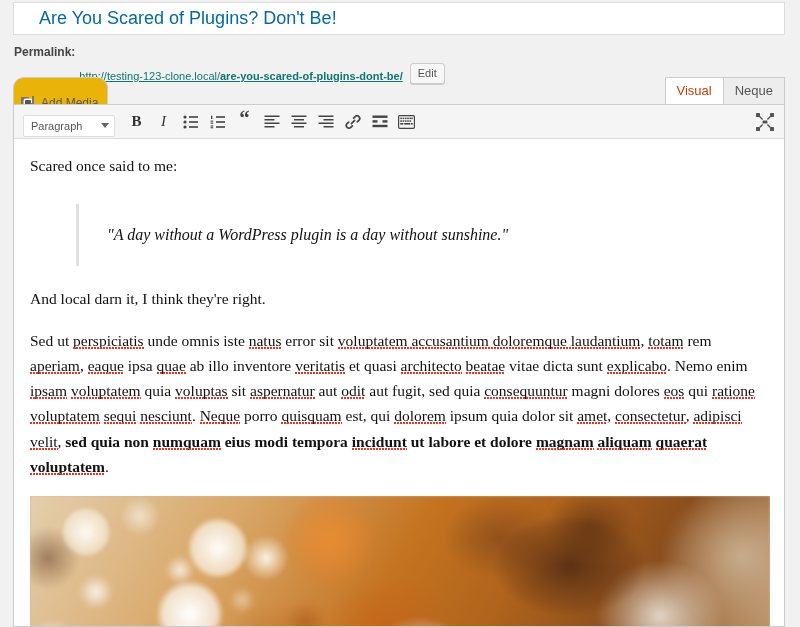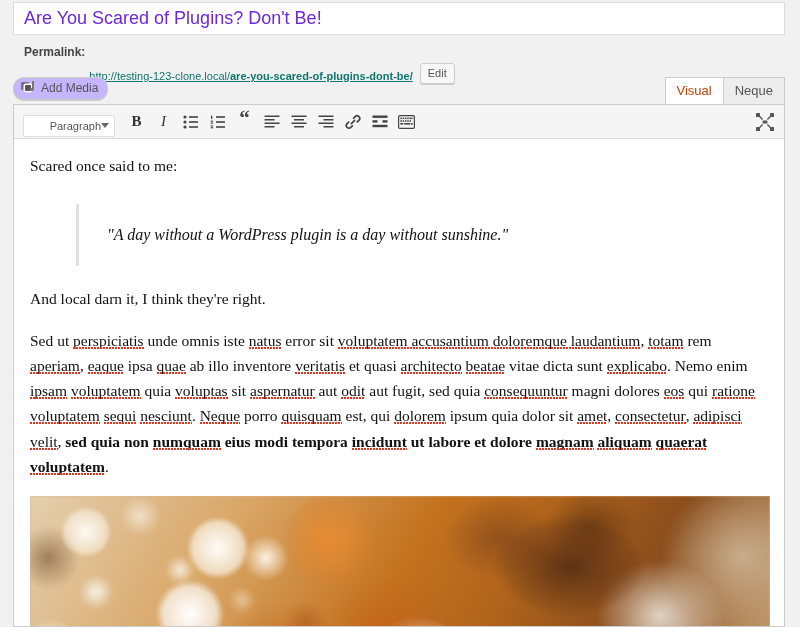--- a/index.html
+++ b/index.html
@@ -32,33 +32,33 @@
     height: 33px;
     background: #fff;
     border: 1px solid #ddd;
     box-sizing: border-box;
   }
   .title-input {
     width: 100%;
     height: 100%;
     border: 0;
     outline: 0;
-    padding: 0 10px;
+    padding: 0 25px;
     box-sizing: border-box;
     font-family: "Liberation Sans", sans-serif;
     font-size: 18px;
-    color: #6d28d9;
+    color: #0369a1;
     background: transparent;
     line-height: 31px;
   }
 
   
   .permalink-row {
     position: absolute;
-    left: 24px;
+    left: 14px;
     top: 41px;
     width: 760px;
     height: 22px;
     display: flex;
     align-items: center;
     font-size: 12px;
     color: #444;
   }
   .permalink-label {
     font-weight: bold;
@@ -96,24 +96,24 @@
     position: absolute;
     left: 13px;
     top: 77px;
     width: 772px;
     height: 27px;
   }
   .add-media {
     display: inline-flex;
     align-items: center;
     gap: 5px;
-    background: #c4b5fd;
+    background: #eab308;
     border: 1px solid #ccc;
     border-radius: 11px;
-    padding: 3px 9px 4px 7px;
+    padding: 18px 9px 4px 7px;
     color: #555;
     font-size: 12px;
     cursor: pointer;
     box-shadow: 0 1px 0 #ccc;
     font-family: "Liberation Sans", sans-serif;
   }
   .mediaicon {
     position: relative;
     width: 15px;
     height: 14px;
@@ -183,21 +183,21 @@
   }
 
   .fmt-select {
     width: 92px;
     height: 22px;
     border: 1px solid #ddd;
     background: #fff;
     border-radius: 2px;
     display: flex;
     align-items: center;
-    justify-content: flex-end;
+    justify-content: space-between;
     padding: 0 5px 0 7px;
     font-size: 11px;
     color: #555;
     margin: 8px 8px 0 4px;
     box-sizing: border-box;
     cursor: pointer;
   }
   .caret {
     width: 0; height: 0;
     border-left: 4px solid transparent;

